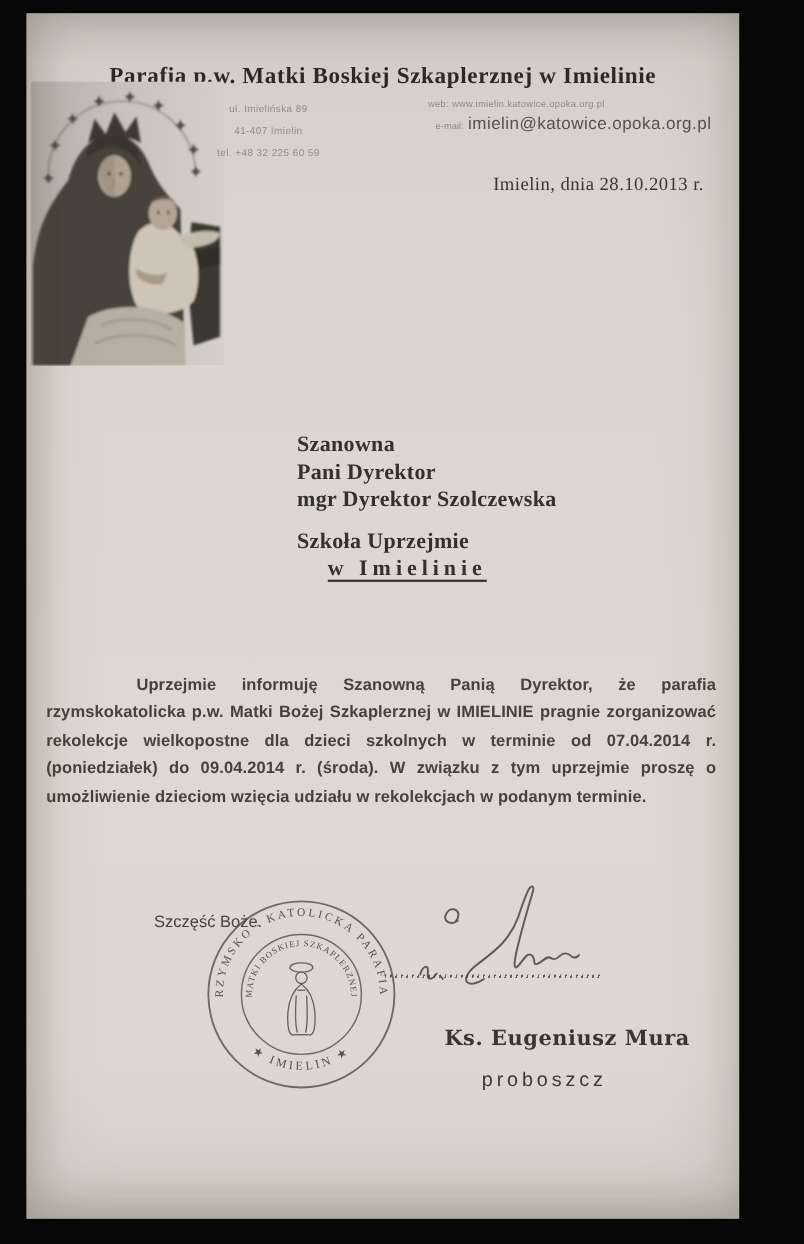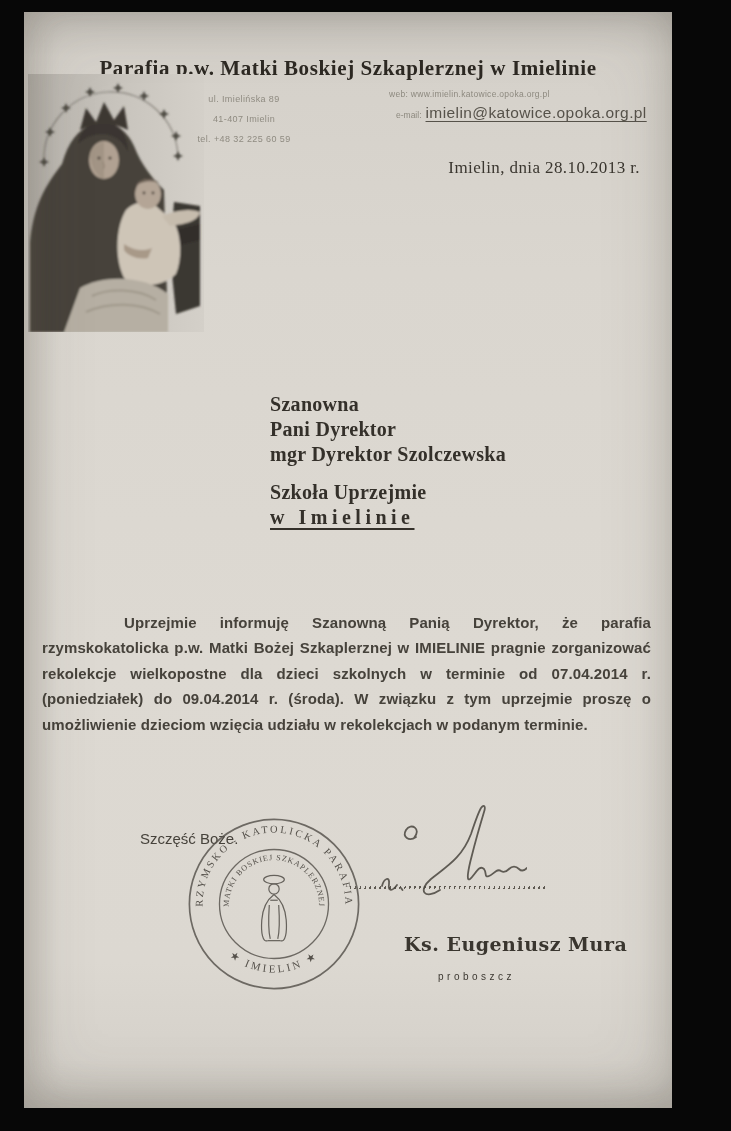--- a/index.html
+++ b/index.html
@@ -27,35 +27,35 @@
   .addr{
     position:absolute;left:140px;top:77px;width:160px;text-align:center;
     font-size:9px;line-height:20px;color:#8f8b81;letter-spacing:.4px;
   }
   .webline{
     position:absolute;left:365px;top:77px;font-size:8.5px;color:#8d897f;letter-spacing:.3px;
   }
   .emailline{position:absolute;left:372px;top:92px;white-space:nowrap;}
   .emailline .elabel{font-size:8.5px;color:#8d897f;margin-right:4px;}
   .emailline .email{
-    font-size:15.5px;color:#56524a;text-decoration:underline;
+    font-size:15.5px;color:#56524a;
     text-underline-offset:3px;letter-spacing:.4px;
   }
   .date{
     position:absolute;right:32px;top:146px;
     font-family:"Liberation Serif",serif;font-size:17px;color:#3a362f;letter-spacing:.4px;
   }
   .recipient{
     position:absolute;left:246px;top:380px;
     font-family:"Liberation Serif",serif;font-weight:bold;font-size:20px;
     line-height:25px;color:#34302a;letter-spacing:.3px;
   }
   .recipient .org-gap{margin-top:13px;}
   .recipient .underl{
-    text-decoration:underline;text-underline-offset:4px;letter-spacing:4.5px;
+    text-decoration:underline;text-underline-offset:4px;letter-spacing:4.5px;margin-left:28px;
   }
   .bodytext{
     position:absolute;left:2px;right:5px;margin:16px;
     font-size:15px;line-height:25.4px;color:#46423b;
     text-align:justify;letter-spacing:.1px;font-weight:bold;
   }
   .p1{top:582px;text-indent:82px;}
   .p2{top:682px;text-indent:92px;text-align:left;}
   .closing{position:absolute;left:116px;top:770px;font-size:15px;color:#46423b;margin-top:48px;}
   .stamp{position:absolute;left:156px;top:798px;width:188px;height:188px;}
@@ -68,21 +68,21 @@
     background-image:repeating-linear-gradient(105deg,rgba(72,67,59,.85) 0 1.4px,transparent 1.4px 4.8px);
   }
   .sig{position:absolute;left:318px;top:786px;width:185px;height:102px;}
   .sname{
     position:absolute;left:380px;top:921px;
     font-family:"DejaVu Serif",serif;font-weight:bold;
     font-size:19px;color:#3a362f;letter-spacing:.5px;
   }
   .srole{
     position:absolute;left:414px;top:959px;
-    font-size:10px;color:#3d3932;letter-spacing:3.5px;
+    font-size:18px;color:#3d3932;letter-spacing:3.5px;
   }
 </style>
 </head>
 <body>
 
 <div class="frame">
   <div class="paper">
 
     <h1 class="title">Parafia p.w. Matki Boskiej Szkaplerznej w Imielinie</h1>
 

